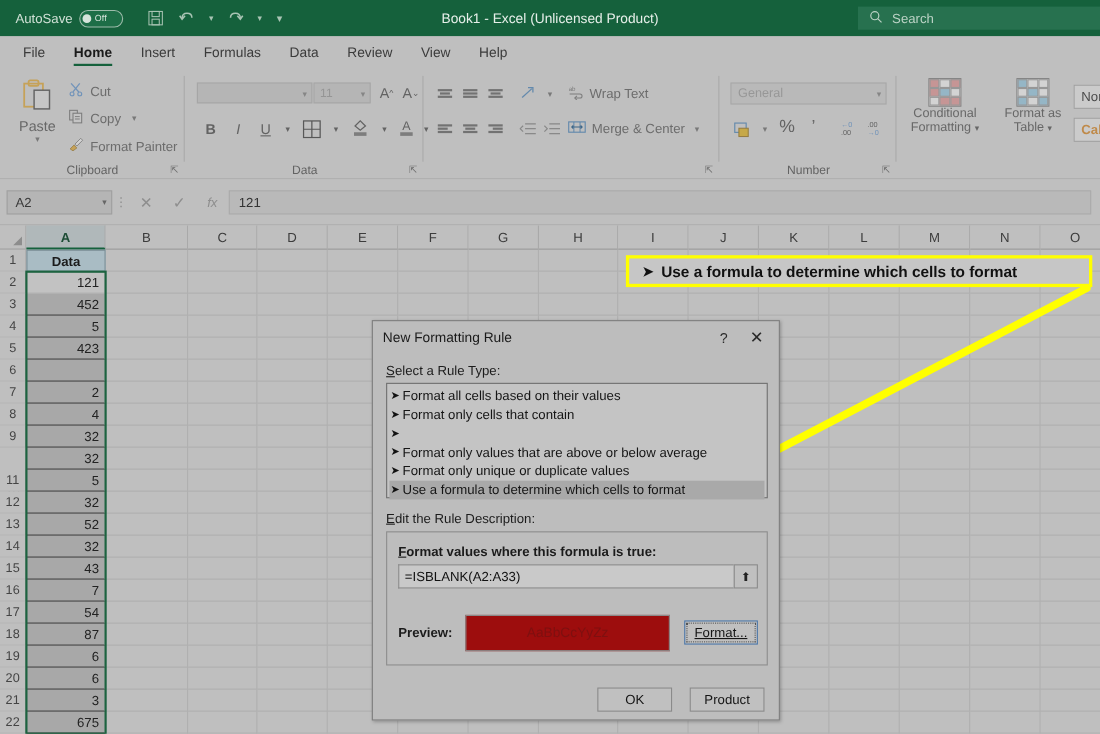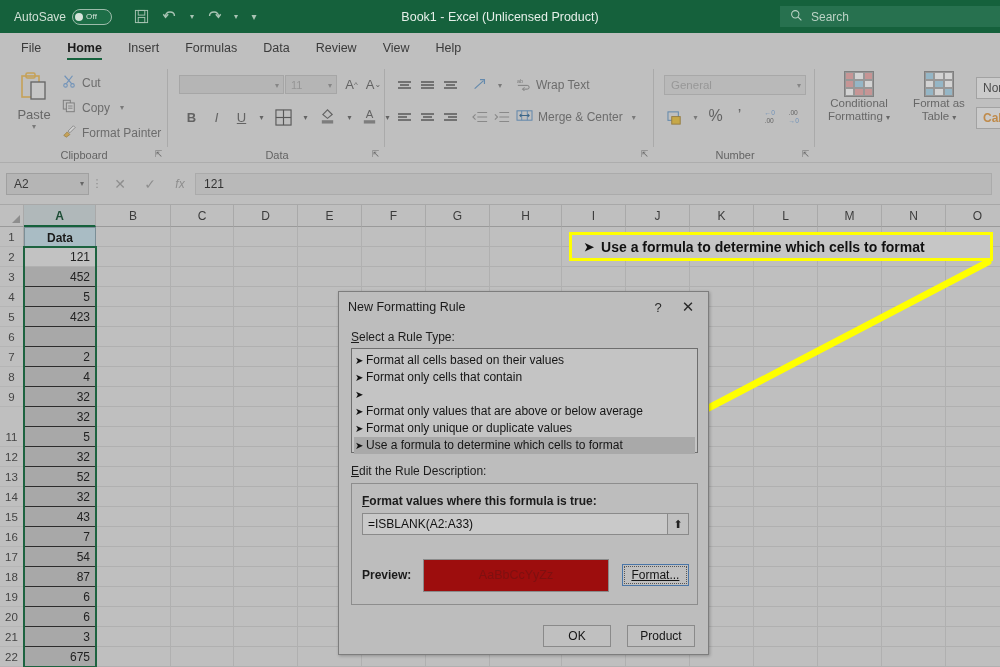--- a/index.html
+++ b/index.html
@@ -126,21 +126,21 @@
     font-size:12px; padding:3px 6px; white-space:nowrap; overflow:hidden;
   }
 
   
   #fbar{
     position:absolute; left:0; top:163px; width:1000px; height:42px;
     background:#bfbfbf; border-bottom:1px solid #a8a8a8;
     display:flex; align-items:center;
   }
   #namebox{
-    margin-left:6px; width:83px; height:22px; background:#b5b5b5;
+    margin-left:6px; width:96px; height:22px; background:#b5b5b5;
     border:1px solid #a0a0a0; display:flex; align-items:center;
     padding:0 4px 0 7px; font-size:12px; color:#3a3a3a; justify-content:space-between;
   }
   #namebox .car{ font-size:8px; color:#666; }
   #fbgrip{ width:16px; text-align:center; color:#8b8b8b; font-size:11px; letter-spacing:0; }
   .fb-ic{ width:30px;height:22px;display:flex;align-items:center;justify-content:center;
           color:#8e8e8e; font-size:14px; }
   #fbinput{
     flex:1; height:22px; background:#b9b9b9; border:1px solid #ababab; margin-right:8px;
     display:flex; align-items:center; padding-left:8px; font-size:12px; color:#333;

